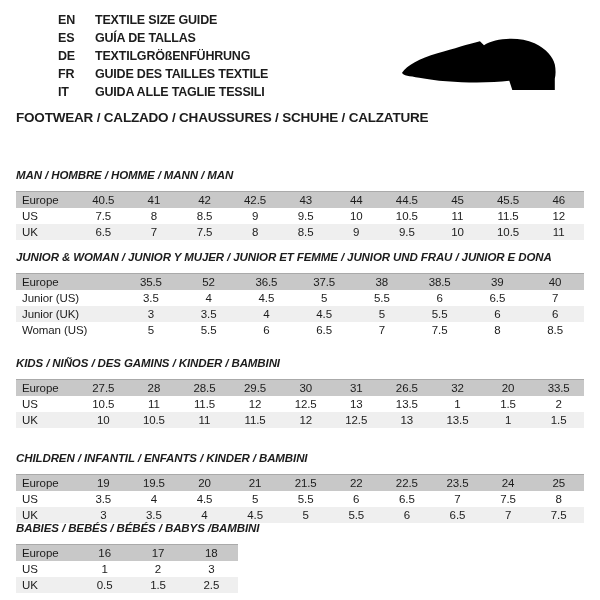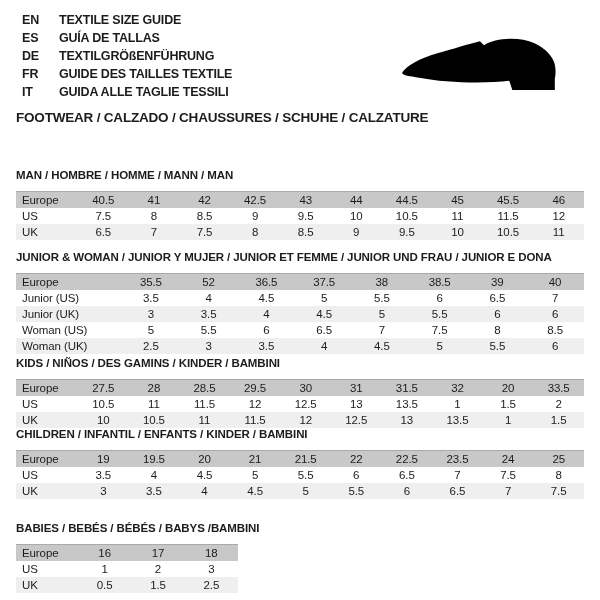--- a/index.html
+++ b/index.html
@@ -15,43 +15,43 @@
     position:relative;
     background:#ffffff;
     font-family:"Liberation Sans","DejaVu Sans",sans-serif;
     color:var(--txt);
     overflow:hidden;
     -webkit-font-smoothing:antialiased;
   }
 
   
   .lang-block{position:absolute;left:22px;top:11px;}
-  .lang-row{display:flex;height:18px;line-height:18px;font-size:12.5px;font-weight:bold;letter-spacing:-0.2px;}
+  .lang-row{display:flex;height:18px;line-height:18px;font-size:12.5px;font-weight:bold;letter-spacing:-0.2px;margin-left:36px;}
   .lang-code{width:37px;flex:0 0 37px;}
 
   
   .category-line{
     position:absolute;left:16px;top:110px;
     font-size:13.5px;font-weight:bold;letter-spacing:-0.2px;text-align:center;
   }
 
   
   .shoe-wrap{position:absolute;left:399px;top:32px;width:172px;height:61px;}
   .shoe-wrap svg{display:block;width:100%;height:100%;}
 
   
   .size-section{position:absolute;left:16px;}
   .sec-0{top:168px;}
   .sec-1{top:250px;}
   .sec-2{top:356px;}
-  .sec-3{top:427px;}
+  .sec-3{top:451px;}
   .sec-4{top:521px;}
   .sec-title{
     font-size:11.5px;font-weight:bold;letter-spacing:-0.1px;
-    height:15px;line-height:15px;margin:0 0 8px 0;white-space:nowrap;
+    height:15px;line-height:15px;margin:0 0 8px 0;white-space:nowrap;font-style:italic;
   }
   table.size-table{
     border-collapse:collapse;table-layout:fixed;
     width:568px;font-size:11.5px;letter-spacing:-0.1px;
   }
   table.size-table.cols-3{width:222px;}
   table.size-table col.label-col{width:62px;}
   table.size-table.cols-8 col.label-col{width:106px;}
   .size-table tr{height:16px;margin-top:16px;}
   .size-table td{padding:0;line-height:16px;vertical-align:middle;}
@@ -223,31 +223,20 @@
             <td class="lbl">Woman (US)</td>
             <td class="val">5</td>
             <td class="val">5.5</td>
             <td class="val">6</td>
             <td class="val">6.5</td>
             <td class="val">7</td>
             <td class="val">7.5</td>
             <td class="val">8</td>
             <td class="val">8.5</td>
           </tr>
-          <tr class="alt">
-            <td class="lbl">Woman (UK)</td>
-            <td class="val">2.5</td>
-            <td class="val">3</td>
-            <td class="val">3.5</td>
-            <td class="val">4</td>
-            <td class="val">4.5</td>
-            <td class="val">5</td>
-            <td class="val">5.5</td>
-            <td class="val">6</td>
-          </tr>
         </tbody>
       </table>
   </section>
 
   <section class="size-section sec-2">
     <h3 class="sec-title">KIDS / NIÑOS / DES GAMINS / KINDER / BAMBINI</h3>
     <table class="size-table cols-10">
         <colgroup>
           <col class="label-col">
           <col>
@@ -263,21 +252,21 @@
         </colgroup>
         <tbody>
           <tr class="hdr">
             <td class="lbl">Europe</td>
             <td class="val">27.5</td>
             <td class="val">28</td>
             <td class="val">28.5</td>
             <td class="val">29.5</td>
             <td class="val">30</td>
             <td class="val">31</td>
-            <td class="val">31.5</td>
+            <td class="val">26.5</td>
             <td class="val">32</td>
             <td class="val">20</td>
             <td class="val">33.5</td>
           </tr>
           <tr>
             <td class="lbl">US</td>
             <td class="val">10.5</td>
             <td class="val">11</td>
             <td class="val">11.5</td>
             <td class="val">12</td>

